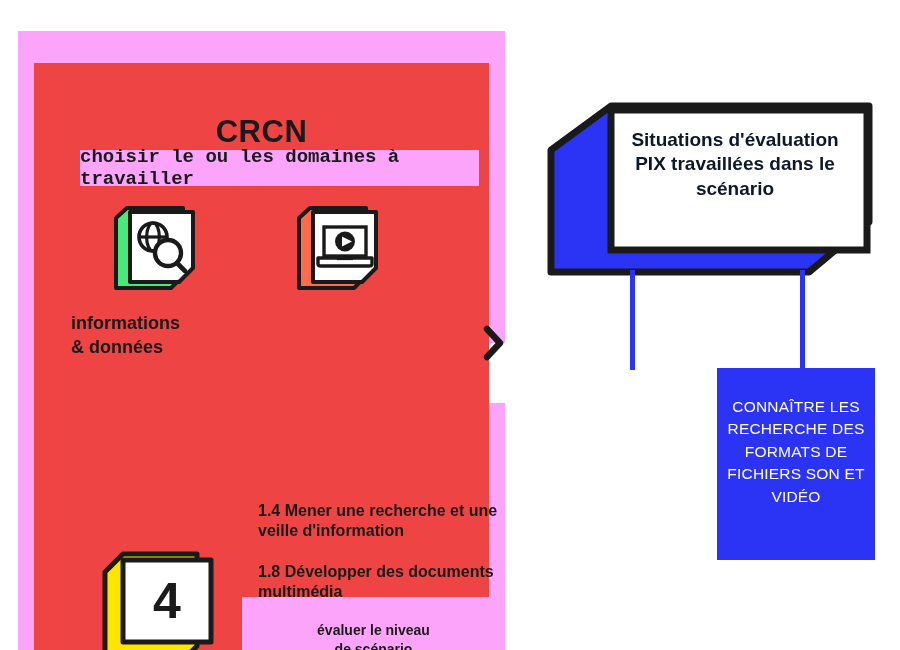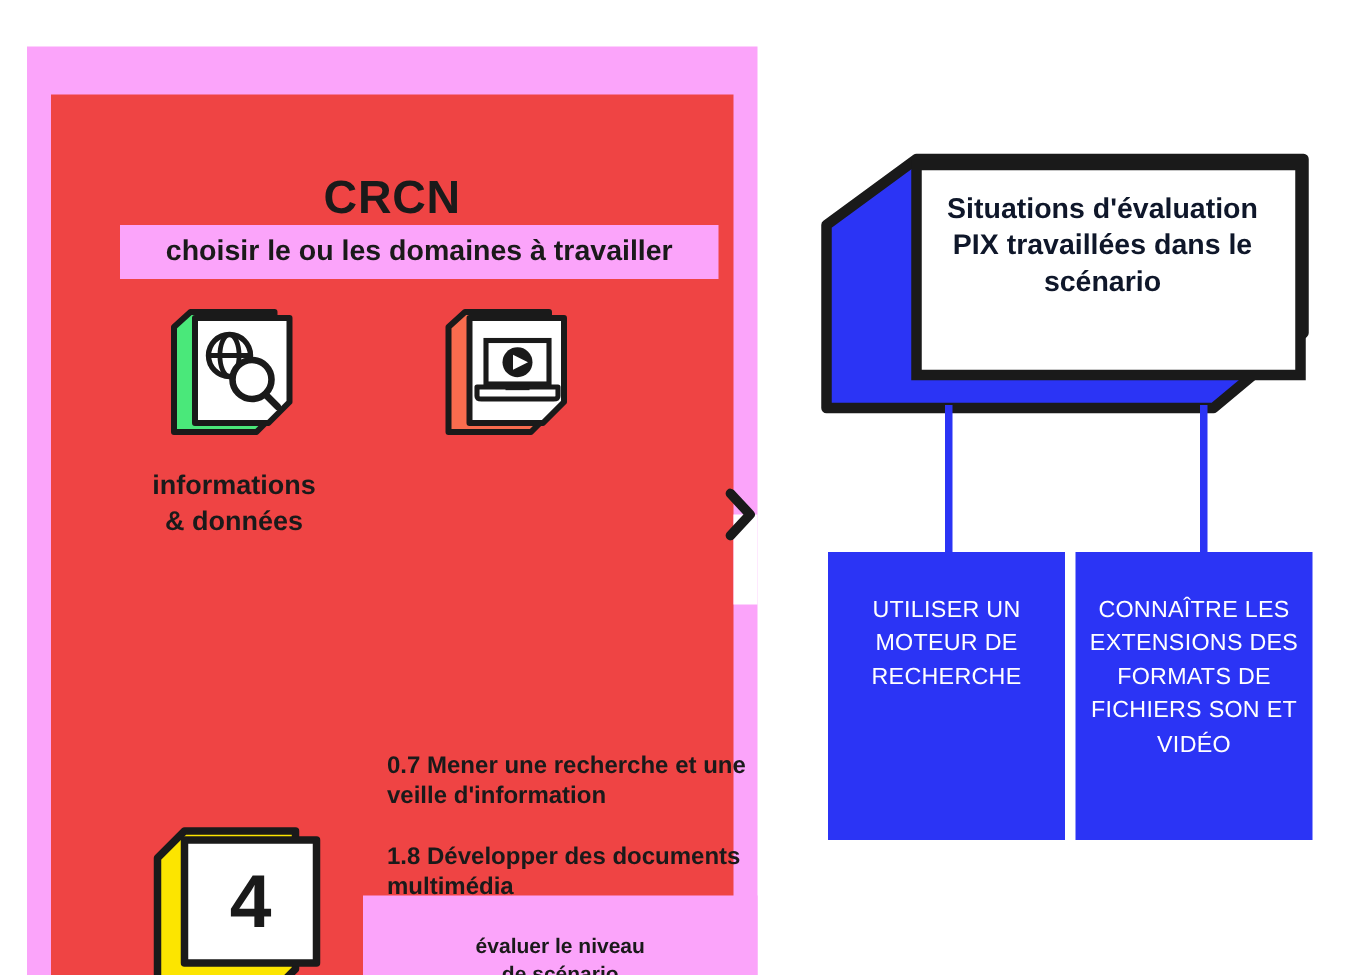--- a/index.html
+++ b/index.html
@@ -85,20 +85,21 @@
 
   .pink-band {
     position: absolute;
     background: #fba4fa;
     display: flex;
     align-items: center;
     justify-content: center;
     font-size: 19px;
     font-weight: bold;
     color: #1a1a1a;
+    font-family: Liberation Mono, monospace;
   }
   #band-domaines {
     left: 46px;
     top: 87px;
     width: 399px;
     height: 36px;
   }
   #band-competences {
     left: 46px;
     top: 341px;
@@ -110,21 +111,21 @@
   #domain-row {
     position: absolute;
     left: 0;
     top: 143px;
     width: 455px;
     height: 190px;
   }
   .domain-item {
     position: absolute;
     width: 170px;
-    text-align: center;
+    text-align: left;
   }
   #domain-info { left: 37px; top: 0; }
   #domain-crea { left: 220px; top: 0; }
 
   .icon-card {
     position: relative;
     width: 86px;
     height: 86px;
     margin: 0 auto 20px auto;
   }
@@ -264,21 +265,21 @@
             <path d="M22 52 L76 52 L76 58 Q76 60 73 60 L25 60 Q22 60 22 58 Z" fill="#ffffff" stroke="#1a1a1a" stroke-width="3.4" stroke-linejoin="round"></path>
             <line x1="41" y1="52.5" x2="57" y2="52.5" stroke="#1a1a1a" stroke-width="3.2"></line>
           </svg>
         </div>
       </div>
 
     </div>
 
 
     <div id="competences">
-      <div class="comp-item">0.7 Mener une recherche et une veille d'information</div>
+      <div class="comp-item">1.4 Mener une recherche et une veille d'information</div>
       <div class="comp-item">1.8 Développer des documents multimédia</div>
     </div>
 
     <div id="level-card">
       <svg width="120" height="122" viewBox="0 0 120 122">
 
         <path d="M4 22 L22 4 L96 4 L96 96 L78 114 L4 114 Z" fill="#fce500" stroke="#1a1a1a" stroke-width="5" stroke-linejoin="round"></path>
 
         <path d="M22 10 L110 10 L110 92 L22 92 Z" fill="#ffffff" stroke="#1a1a1a" stroke-width="5" stroke-linejoin="round"></path>
         <text x="66" y="51" text-anchor="middle" dominant-baseline="central" font-family="Liberation Sans, sans-serif" font-size="50" font-weight="bold" fill="#1a1a1a">4</text>
@@ -312,17 +313,16 @@
 
       <rect x="66" y="10" width="256" height="140" fill="#ffffff" stroke="#1a1a1a" stroke-width="7"></rect>
     </svg>
   </div>
 
   <div id="pix-main-text">Situations d'évaluation PIX travaillées dans le scénario</div>
 
   <div class="connector" id="connector-left"></div>
   <div class="connector" id="connector-right"></div>
 
-  <div class="pix-box" id="pix-box-left">UTILISER UN MOTEUR DE RECHERCHE</div>
-
-  <div class="pix-box" id="pix-box-right">CONNAÎTRE LES EXTENSIONS DES FORMATS DE FICHIERS SON ET VIDÉO</div>
+
+  <div class="pix-box" id="pix-box-right">CONNAÎTRE LES RECHERCHE DES FORMATS DE FICHIERS SON ET VIDÉO</div>
 
 </div>
 
 </body></html>

